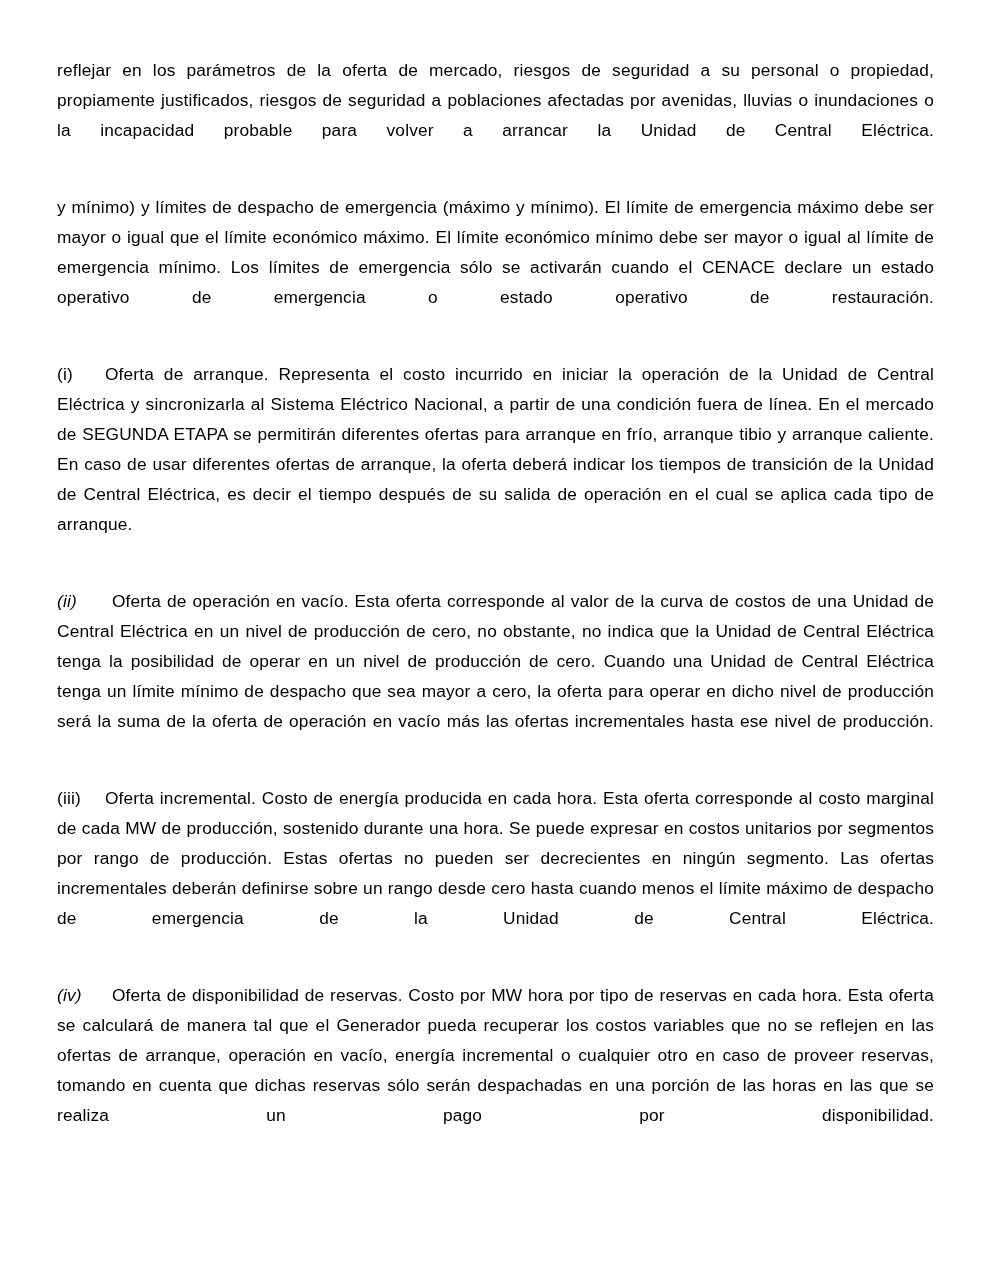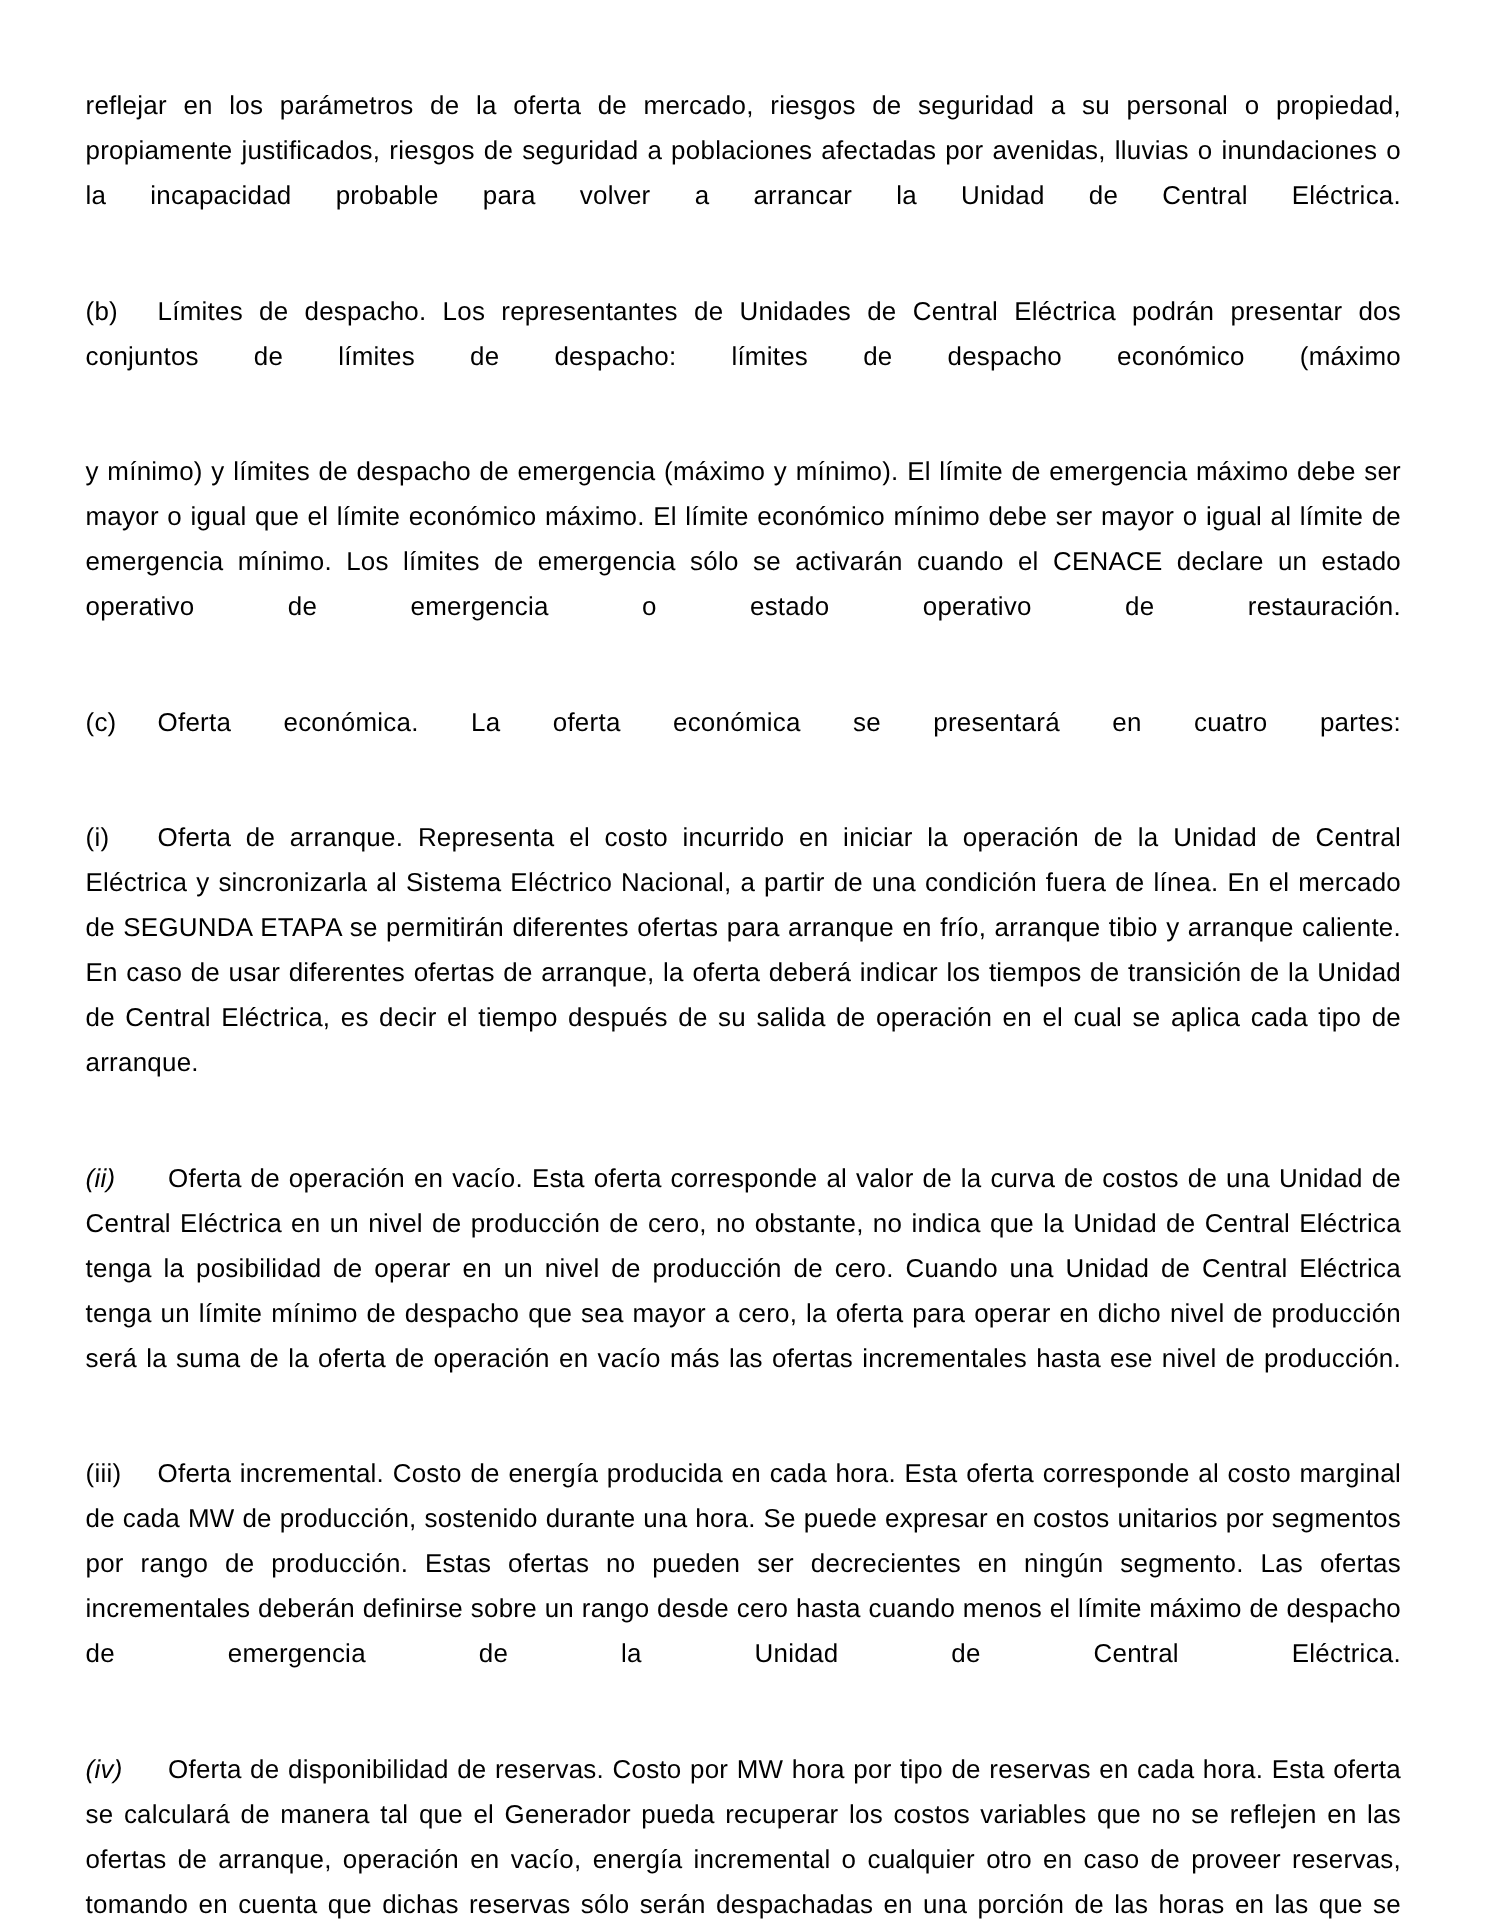--- a/index.html
+++ b/index.html
@@ -62,31 +62,25 @@
 </head>
 <body>
 
 <div class="page">
   <div class="content">
 
     <p class="para">
       <span>reflejar en los parámetros de la oferta de mercado, riesgos de seguridad a su personal o propiedad, propiamente justificados, riesgos de seguridad a poblaciones afectadas por avenidas, lluvias o inundaciones o la incapacidad probable para volver a arrancar la Unidad de Central Eléctrica.</span>
     </p>
 
-    <p class="para labeled">
-      <span class="marker">(b)</span><span>Límites de despacho. Los representantes de Unidades de Central Eléctrica podrán presentar dos conjuntos de límites de despacho: límites de despacho económico (máximo</span>
-    </p>
 
     <p class="para">
       <span>y mínimo) y límites de despacho de emergencia (máximo y mínimo). El límite de emergencia máximo debe ser mayor o igual que el límite económico máximo. El límite económico mínimo debe ser mayor o igual al límite de emergencia mínimo. Los límites de emergencia sólo se activarán cuando el CENACE declare un estado operativo de emergencia o estado operativo de restauración.</span>
     </p>
 
-    <p class="para labeled">
-      <span class="marker">(c)</span><span>Oferta económica. La oferta económica se presentará en cuatro partes:</span>
-    </p>
 
     <p class="para labeled">
       <span class="marker">(i)</span><span>Oferta de arranque. Representa el costo incurrido en iniciar la operación de la Unidad de Central Eléctrica y sincronizarla al Sistema Eléctrico Nacional, a partir de una condición fuera de línea. En el mercado de SEGUNDA ETAPA se permitirán diferentes ofertas para arranque en frío, arranque tibio y arranque caliente. En caso de usar diferentes ofertas de arranque, la oferta deberá indicar los tiempos de transición de la Unidad de Central Eléctrica, es decir el tiempo después de su salida de operación en el cual se aplica cada tipo de arranque.</span>
     </p>
 
     <p class="para labeled">
       <span class="marker wide">(ii)</span><span>Oferta de operación en vacío. Esta oferta corresponde al valor de la curva de costos de una Unidad de Central Eléctrica en un nivel de producción de cero, no obstante, no indica que la Unidad de Central Eléctrica tenga la posibilidad de operar en un nivel de producción de cero. Cuando una Unidad de Central Eléctrica tenga un límite mínimo de despacho que sea mayor a cero, la oferta para operar en dicho nivel de producción será la suma de la oferta de operación en vacío más las ofertas incrementales hasta ese nivel de producción.</span>
     </p>
 
     <p class="para labeled">

